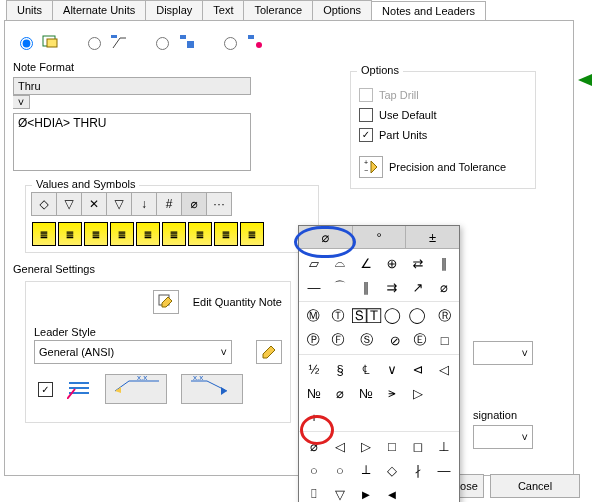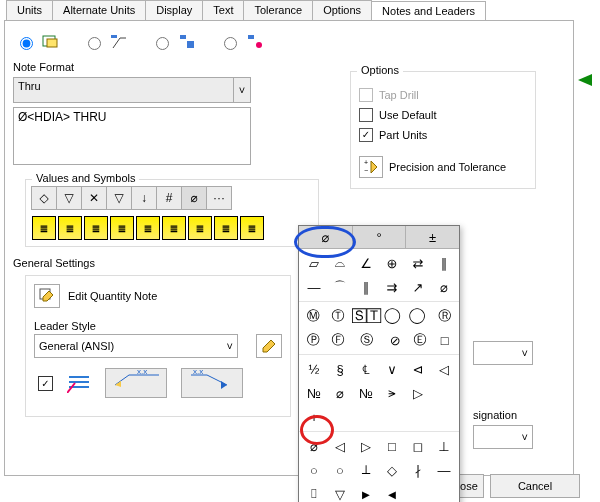--- a/index.html
+++ b/index.html
@@ -7,34 +7,34 @@
   .tabs { display:flex; margin:0 0 0 6px; }
   .tab { padding:3px 10px 4px; border:1px solid #b1b1b1; border-bottom:none; background:#fff; margin-right:-1px; font-size:11px; cursor:default; }
   .tab.inactive { background:#f4f4f4; }
   .tab.active { font-weight:400; position:relative; top:1px; }
   .tab-body { border:1px solid #b1b1b1; margin:0 4px; width:552px; height:438px; padding:8px 8px; position:relative; }
   .radio-row { display:flex; gap:22px; align-items:center; padding:4px 2px 10px; }
   .radio-row label{ display:flex; align-items:center; gap:5px; }
   .radio-icon { width:20px; height:18px; display:flex; align-items:center; justify-content:center; }
   .group { border:1px solid #dcdcdc; padding:6px; margin:4px 12px 10px; position:relative; }
   .group .legend { position:absolute; top:-8px; left:6px; background:#fff; padding:0 4px; font-size:11px; }
-  .format-row { display:flex; }
+  .format-row { display:flex;flex-direction:column; }
   .format-input { flex:1; height:20px; border:1px solid #a9a9a9; background:#ececec; padding:2px 4px; text-align:left; }
   .format-dd { width:16px; border:1px solid #a9a9a9; border-left:none; background:#ececec; display:flex; align-items:center; justify-content:center; }
   .multiline { border:1px solid #a9a9a9; height:52px; margin-top:4px; padding:2px 4px; font-size:12px; }
   .toolbar { display:flex; gap:0; }
   .tb { width:24px; height:22px; border:1px solid #a9a9a9; background:#ececec; display:flex; align-items:center; justify-content:center; font-size:12px; margin-left:-1px;}
   .tb.sel{ background:#ddd; }
   .ysym-row { display:flex; gap:2px; margin-top:6px; }
   .ysym { width:22px; height:22px; border:1px solid #000; background:linear-gradient(#fff000,#ffef66); display:flex; align-items:center; justify-content:center; font-size:10px; font-weight:bold; color:#000; }
   .gs-label { margin:4px 0 6px; }
-  .edit-qty { display:flex; align-items:center; gap:8px; }
+  .edit-qty { display:flex; align-items:center; gap:14px;justify-content:flex-end; }
   .pencil { width:24px; height:22px; border:1px solid #a9a9a9; display:flex; align-items:center; justify-content:center; background:#fff;}
   .pencil svg{width:16px;height:16px;}
-  .leader-row{ display:flex; align-items:center; gap:18px; margin-top:2px; }
+  .leader-row{ display:flex; align-items:center; gap:24px; margin-top:2px; }
   .select{ flex:1; height:22px; border:1px solid #a9a9a9; background:#fff; display:flex; align-items:center; justify-content:space-between; padding:0 4px; }
   .leader-icons{ display:flex; gap:14px; margin:10px 4px; align-items:center;}
   .chk{ width:13px;height:13px;border:1px solid #333;display:inline-flex; align-items:center; justify-content:center; font-size:10px; background:#fff;}
   .chk.checked::before{content:"✓";}
   .arrow-btn{ width:60px;height:28px; border:1px solid #a9a9a9; background:#ececec; display:flex; align-items:flex-start; justify-content:center; font-size:10px; color:#2264c7;}
   
   .options-panel{ position:absolute; top:50px; left:345px; width:186px;}
   .options-group{ border:1px solid #dcdcdc; padding:10px 8px 8px; position:relative; }
   .options-group .legend{ position:absolute; top:-8px; left:6px; background:#fff; padding:0 4px; }
   .opt-row{ display:flex; align-items:center; gap:6px; margin:6px 0; font-size:11px;}

